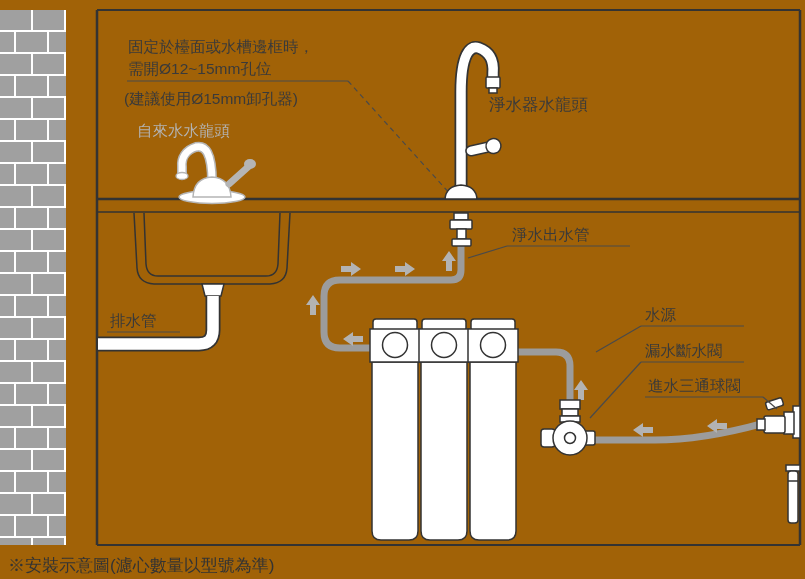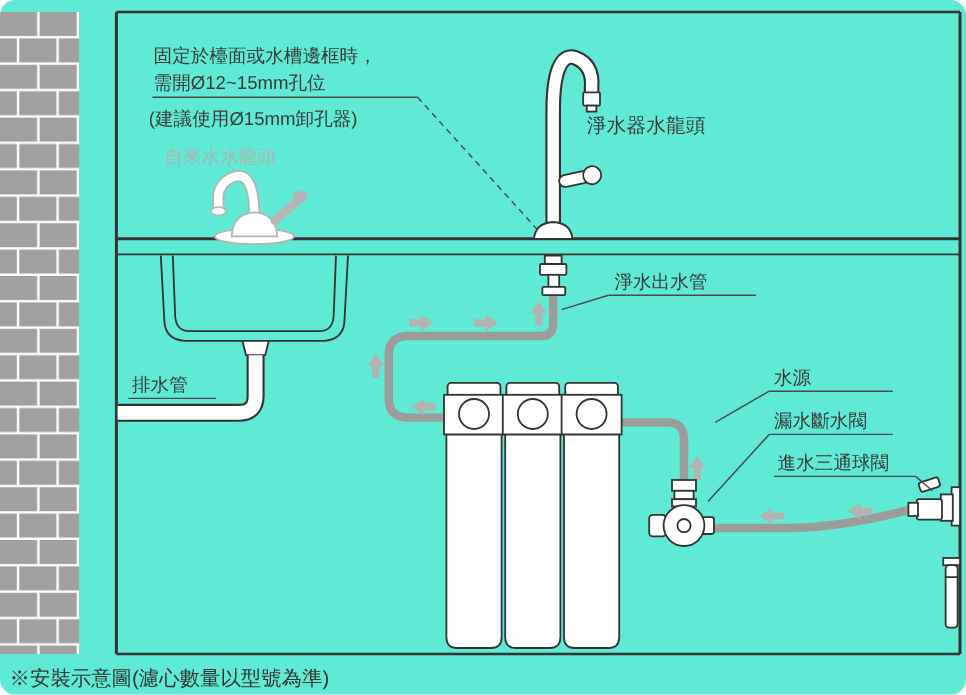--- a/index.html
+++ b/index.html
@@ -1,19 +1,18 @@
 <!DOCTYPE html>
 <html><head>
 <meta charset="utf-8">
 <style>
   html,body{margin:0;padding:0;background:#ffffff;}
   .stage{
-    position:relative;width:805px;height:579px;background:#5eead4;overflow:hidden;
+    position:relative;width:805px;height:579px;background:#a16207;overflow:hidden;
     font-family:"Liberation Sans",sans-serif;
-    border-radius:13px;
   }
   svg{display:block;}
   text{font-family:"Liberation Sans",sans-serif;fill:#3a3a3a;}
   .lbl{font-size:15.5px;}
   .lbl-big{font-size:16.5px;}
   .muted{fill:#b3b3b3;}
   .note{font-size:15.5px;}
   .footer{font-size:17px;fill:#333;}
   .outline{fill:#ffffff;stroke:#333;stroke-width:1.5;}
   .thin{fill:none;stroke:#333;stroke-width:1.5;}

